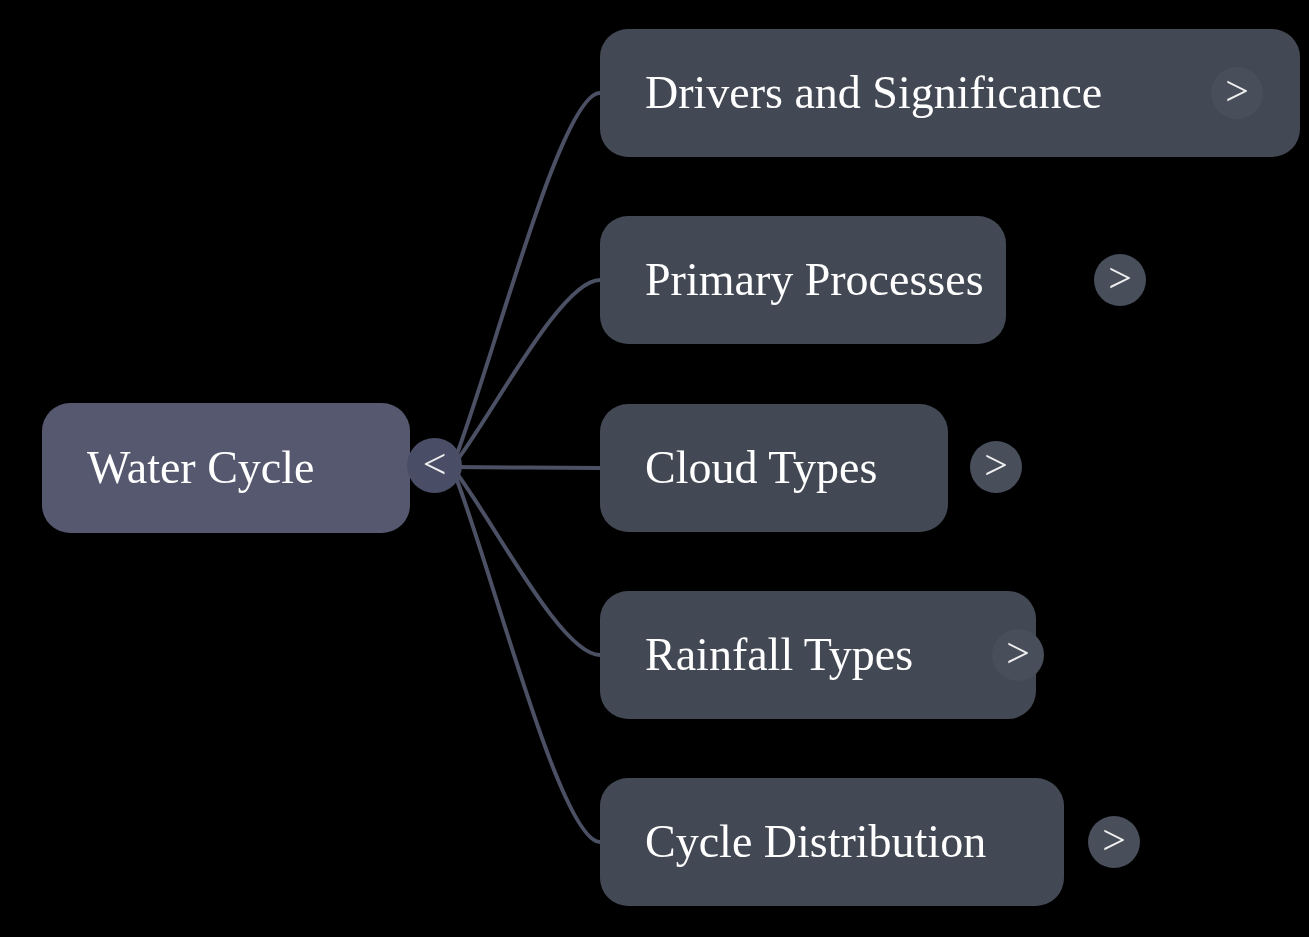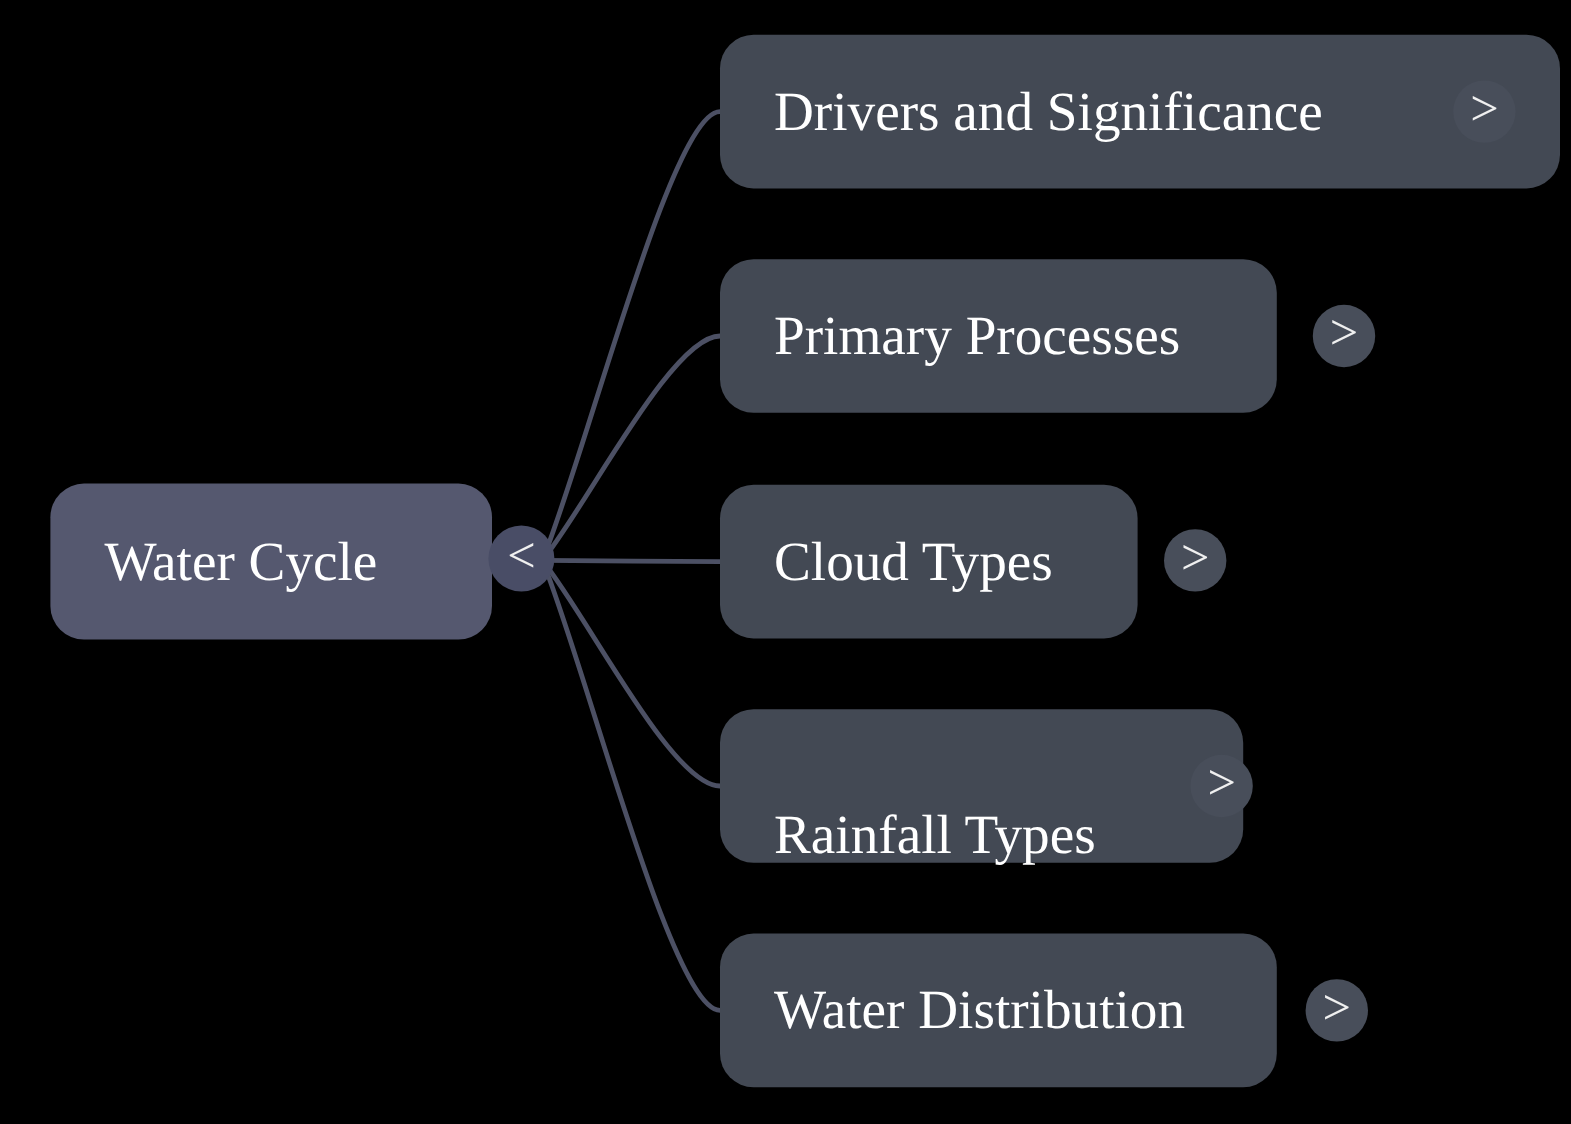--- a/index.html
+++ b/index.html
@@ -13,23 +13,23 @@
   .node{
     position:absolute;box-sizing:border-box;
     display:flex;align-items:center;
     padding-left:45px;
     color:#FFFFFF;font-size:46px;line-height:1;
     border-radius:28px;cursor:pointer;white-space:nowrap;
   }
   .node.root{left:42px;top:403px;width:368px;height:130px;background:#55586F;}
   .node.child{left:600px;height:128px;background:#434954;}
   .c0{top:29px;width:700px;}
-  .c1{top:216px;width:464px;}
+  .c1{top:216px;width:406px;}
   .c2{top:404px;width:348px;align-items:center;}
-  .c3{top:591px;width:436px;align-items:flex-end;}
+  .c3{top:591px;width:436px;}
   .c4{top:778px;width:464px;}
   .toggle{
     position:absolute;width:52px;height:52px;border-radius:50%;
     display:flex;align-items:center;justify-content:center;
     color:#F0F0F0;font-size:42px;line-height:1;cursor:pointer;
     user-select:none;
   }
   .toggle span{transform:translateY(-2px);}
   .toggle.collapse{left:407px;top:438px;width:55px;height:55px;background:#494D66;}
   .toggle.expand{background:#484E5A;}
@@ -82,19 +82,19 @@
   </div>
 
   <div class="node child c3">
     <span>Rainfall Types</span>
   </div>
   <div class="toggle expand e3">
     <span>&gt;</span>
   </div>
 
   <div class="node child c4">
-    <span>Water Distribution</span>
+    <span>Cycle Distribution</span>
   </div>
   <div class="toggle expand e4">
     <span>&gt;</span>
   </div>
 
 </div>
 
 </body></html>

